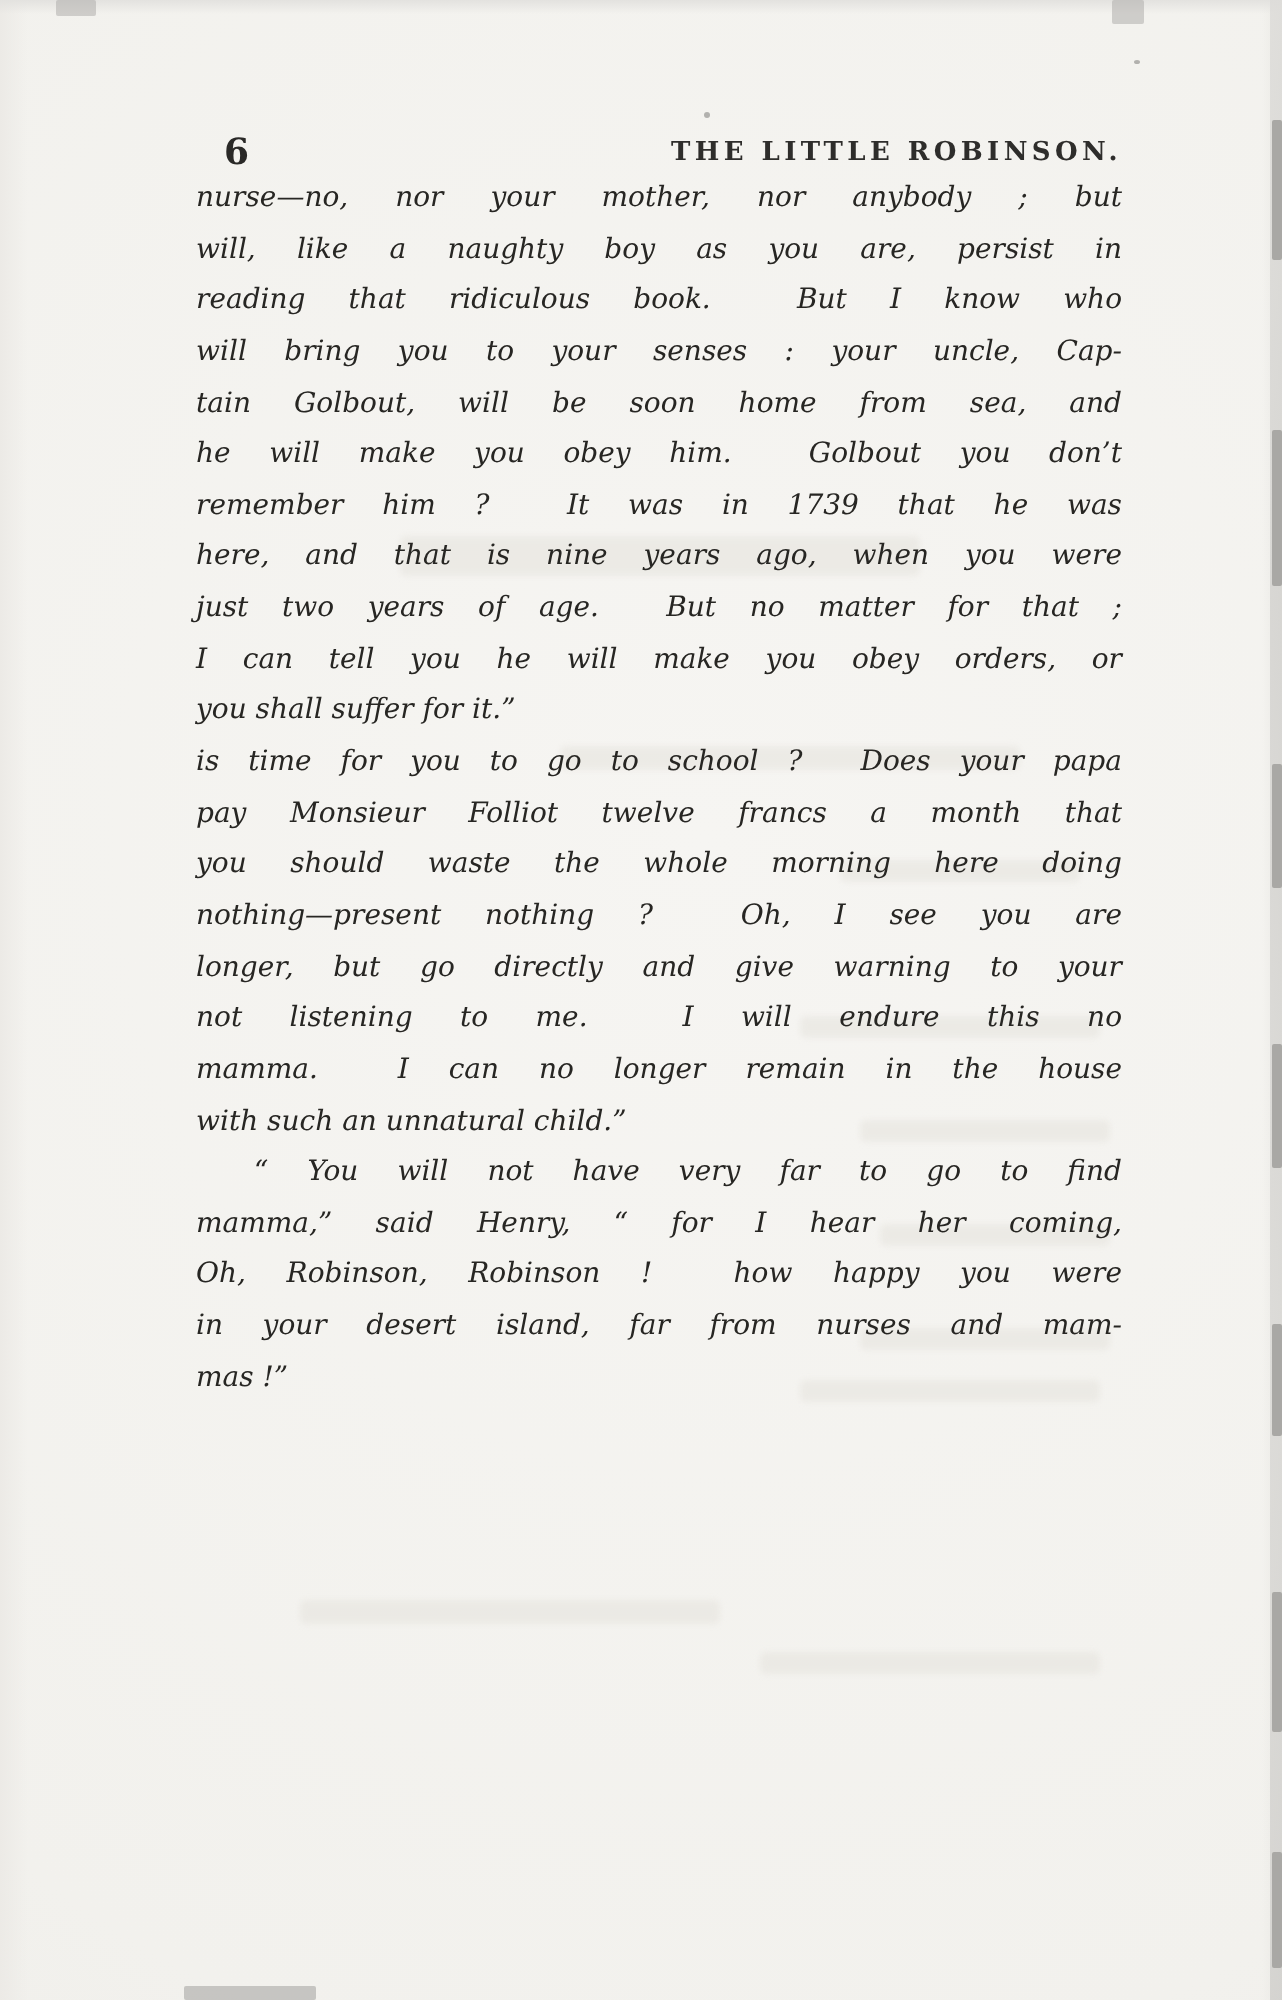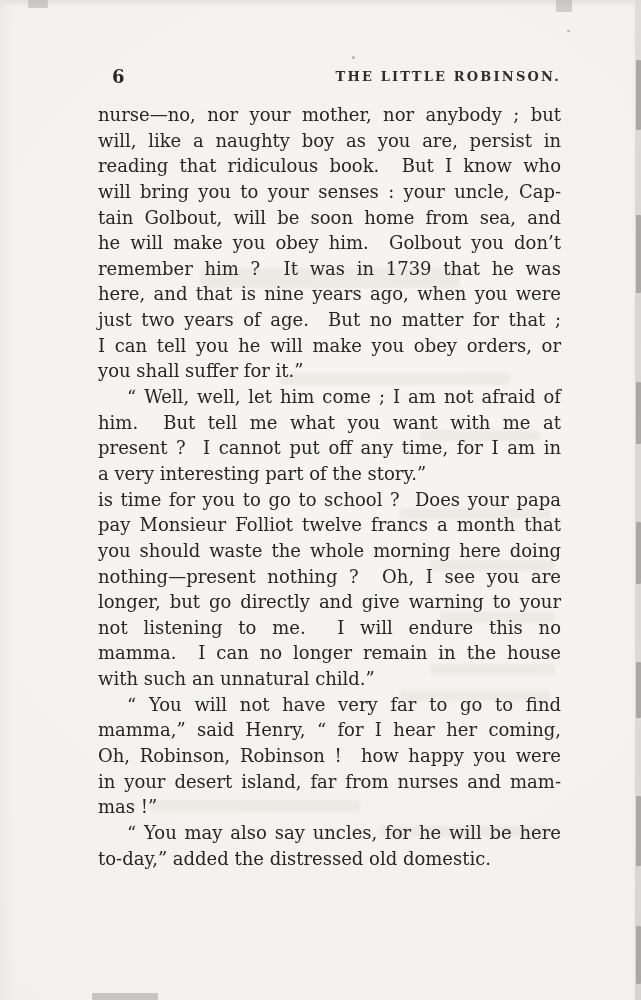--- a/index.html
+++ b/index.html
@@ -40,26 +40,27 @@
     display: block;
     text-align: right;
     font-size: 13px;
     font-weight: 700;
     letter-spacing: 2.2px;
     padding-top: 3px;
     color: #2e2d2b;
   }
   .body-text {
     position: absolute;
-    top: 102px;
+    top: 87px;
     left: 98px;
     width: 463px;
-    font-size: 18px;
+    font-size: 14px;
     line-height: 25.65px;
     color: #272623;
+    font-style: italic;
   }
   .paragraph { margin: 0; }
   .line {
     text-align: justify;
     text-align-last: justify;
     white-space: pre-wrap;
     height: 25.65px;
     overflow: visible;
   }
   .line.last { text-align-last: left; }
@@ -135,41 +136,31 @@
         <div class="line">will bring you to your senses : your uncle, Cap-</div>
         <div class="line">tain Golbout, will be soon home from sea, and</div>
         <div class="line">he will make you obey him.  Golbout you don’t</div>
         <div class="line">remember him ?  It was in 1739 that he was</div>
         <div class="line">here, and that is nine years ago, when you were</div>
         <div class="line">just two years of age.  But no matter for that ;</div>
         <div class="line">I can tell you he will make you obey orders, or</div>
         <div class="line last">you shall suffer for it.”</div>
       </div>
       <div class="paragraph">
-        <div class="line indent">“ Well, well, let him come ; I am not afraid of</div>
-        <div class="line">him.  But tell me what you want with me at</div>
-        <div class="line">present ?  I cannot put off any time, for I am in</div>
-        <div class="line last">a very interesting part of the story.”</div>
-      </div>
-      <div class="paragraph">
         <div class="line">is time for you to go to school ?  Does your papa</div>
         <div class="line">pay Monsieur Folliot twelve francs a month that</div>
         <div class="line">you should waste the whole morning here doing</div>
         <div class="line">nothing—present nothing ?  Oh, I see you are</div>
         <div class="line">longer, but go directly and give warning to your</div>
         <div class="line">not listening to me.  I will endure this no</div>
         <div class="line">mamma.  I can no longer remain in the house</div>
         <div class="line last">with such an unnatural child.”</div>
       </div>
       <div class="paragraph">
         <div class="line indent">“ You will not have very far to go to find</div>
         <div class="line">mamma,” said Henry, “ for I hear her coming,</div>
         <div class="line">Oh, Robinson, Robinson !  how happy you were</div>
         <div class="line">in your desert island, far from nurses and mam-</div>
         <div class="line last">mas !”</div>
       </div>
-      <div class="paragraph">
-        <div class="line indent">“ You may also say uncles, for he will be here</div>
-        <div class="line last">to-day,” added the distressed old domestic.</div>
-      </div>
     </div>
 
 </div>
 
 </body></html>

